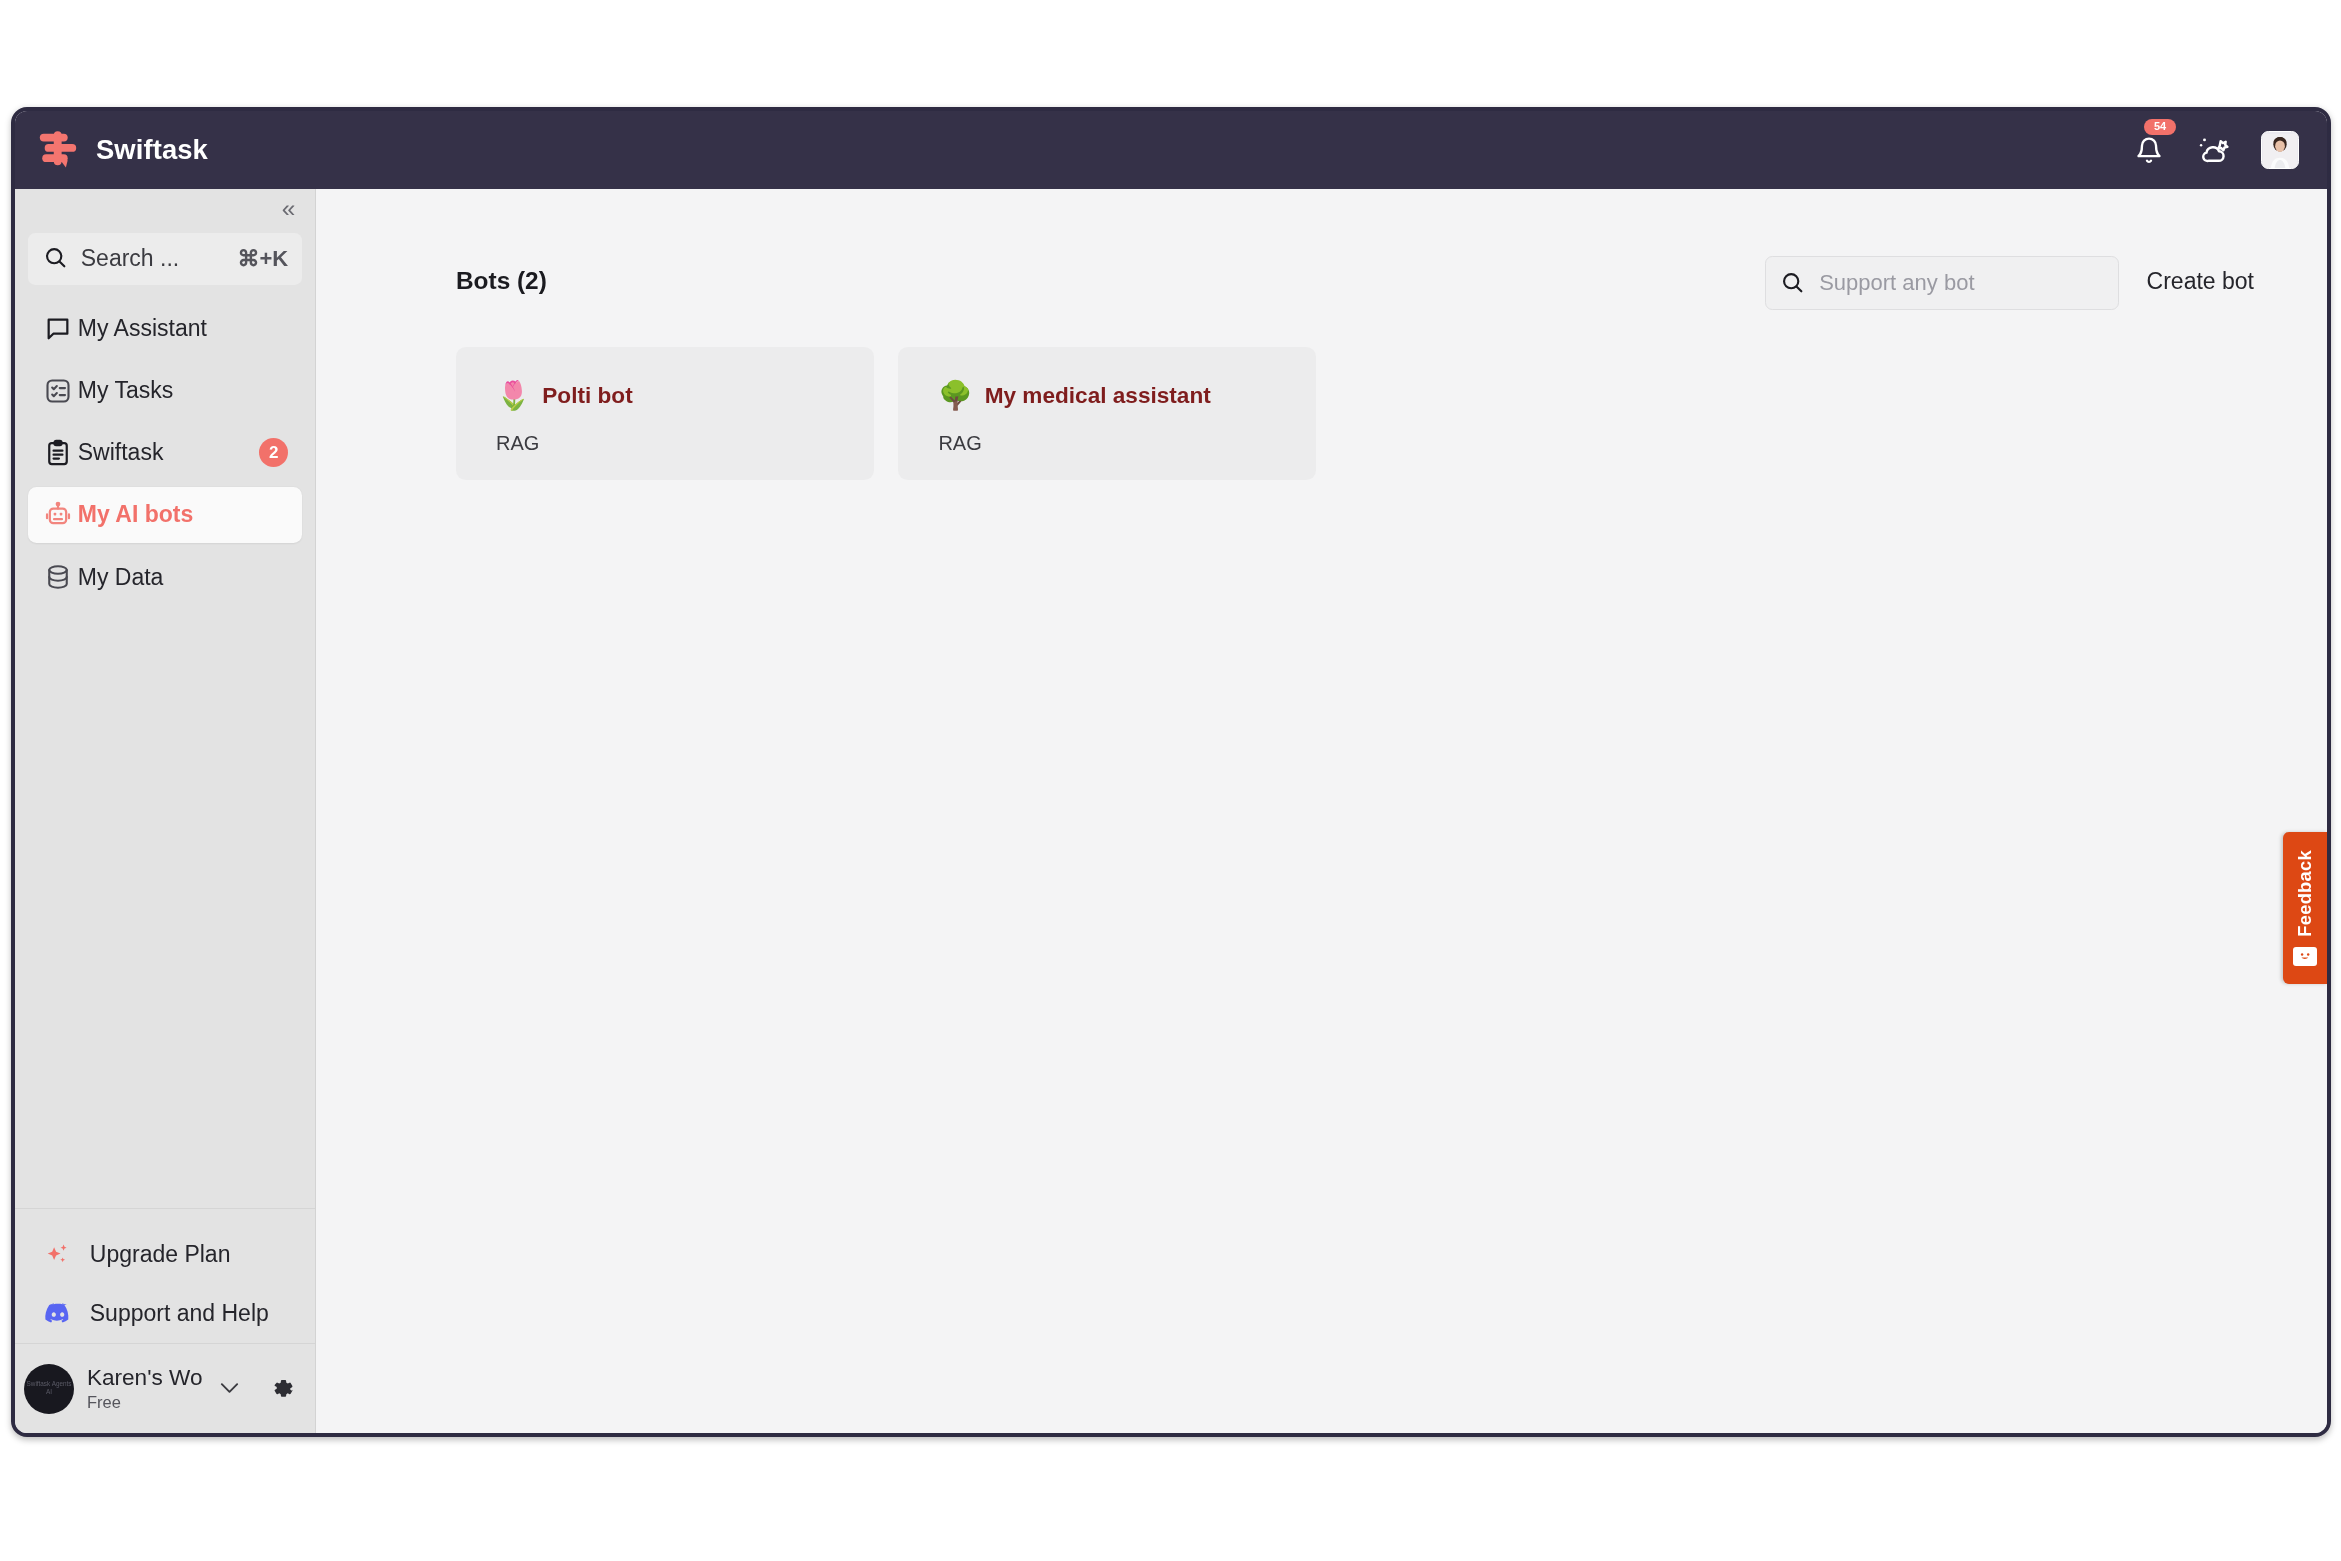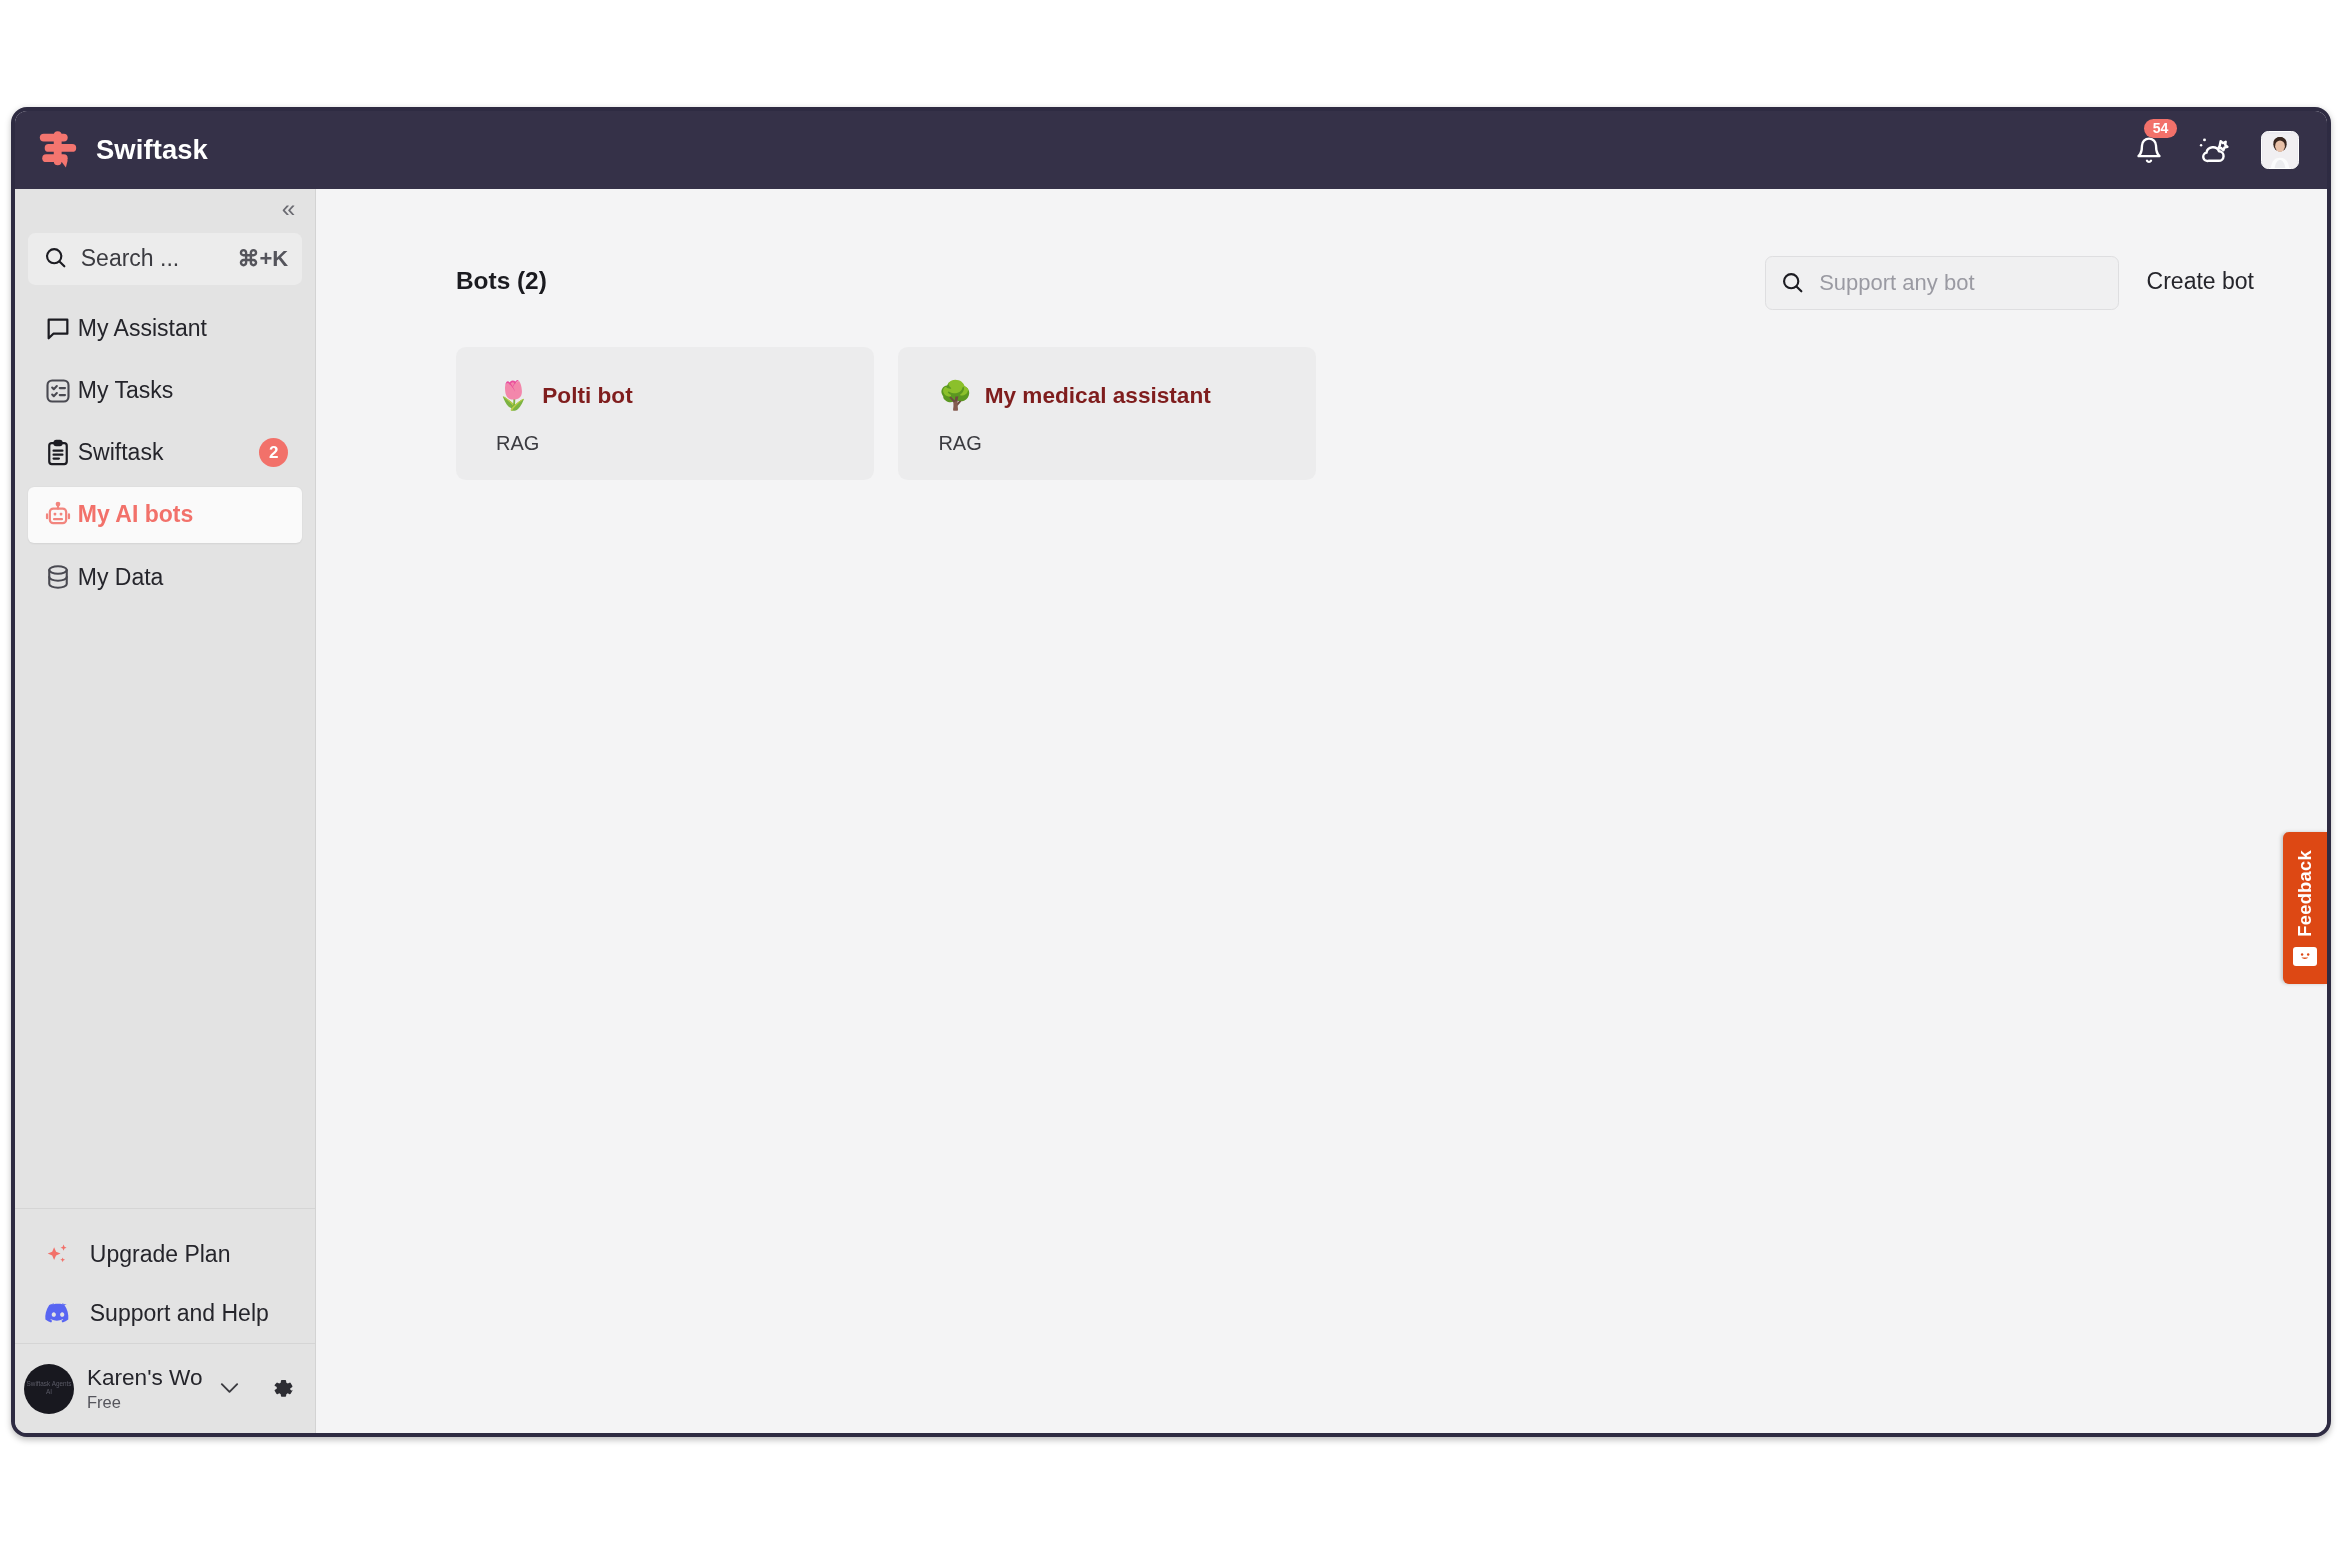--- a/index.html
+++ b/index.html
@@ -40,21 +40,21 @@
   #brand-logo{width:44px;height:40px;position:relative;}
   #brand-title{
     color:#ffffff;font-size:27.4px;font-weight:bold;letter-spacing:0.1px;
   }
   #topbar-spacer{flex:1;}
   #topbar-actions{display:flex;align-items:center;gap:28px;padding-right:6.1px;}
   .tb-icon{position:relative;width:37px;height:37px;display:flex;align-items:center;justify-content:center;}
   #notif-badge{
     position:absolute;top:-12.2px;left:13.4px;
     background:#f2716a;color:#fff;
-    font-size:14px;font-weight:bold;
+    font-size:11px;font-weight:bold;
     border-radius:13.4px;padding:1.8px 8.5px 3px;
     line-height:1;
     min-width:14.6px;text-align:center;
   }
   #avatar-wrap{
     width:38px;height:38px;border-radius:7.3px;
     background:#eceaf0;
     display:flex;align-items:flex-end;justify-content:center;
     overflow:hidden;
     border:1.8px solid #ffffff;
@@ -107,21 +107,20 @@
     box-sizing:border-box;
     cursor:pointer;
     margin-bottom:6.1px;
   }
   .nav-item .nav-label{
     font-size:23px;color:#25252b;flex:1;white-space:nowrap;
   }
   .nav-item.active{
     background:#fafafa;
     box-shadow:0 0.6px 1.8px rgba(0,0,0,.07);
-    border-radius:6px;
   }
   .nav-item.active .nav-label{color:#f2716a;font-weight:bold;}
   .nav-badge{
     background:#f2716a;color:#fff;
     font-size:17px;font-weight:bold;
     border-radius:50%;
     width:29px;height:29px;
     display:flex;align-items:center;justify-content:center;
     line-height:1;
   }

